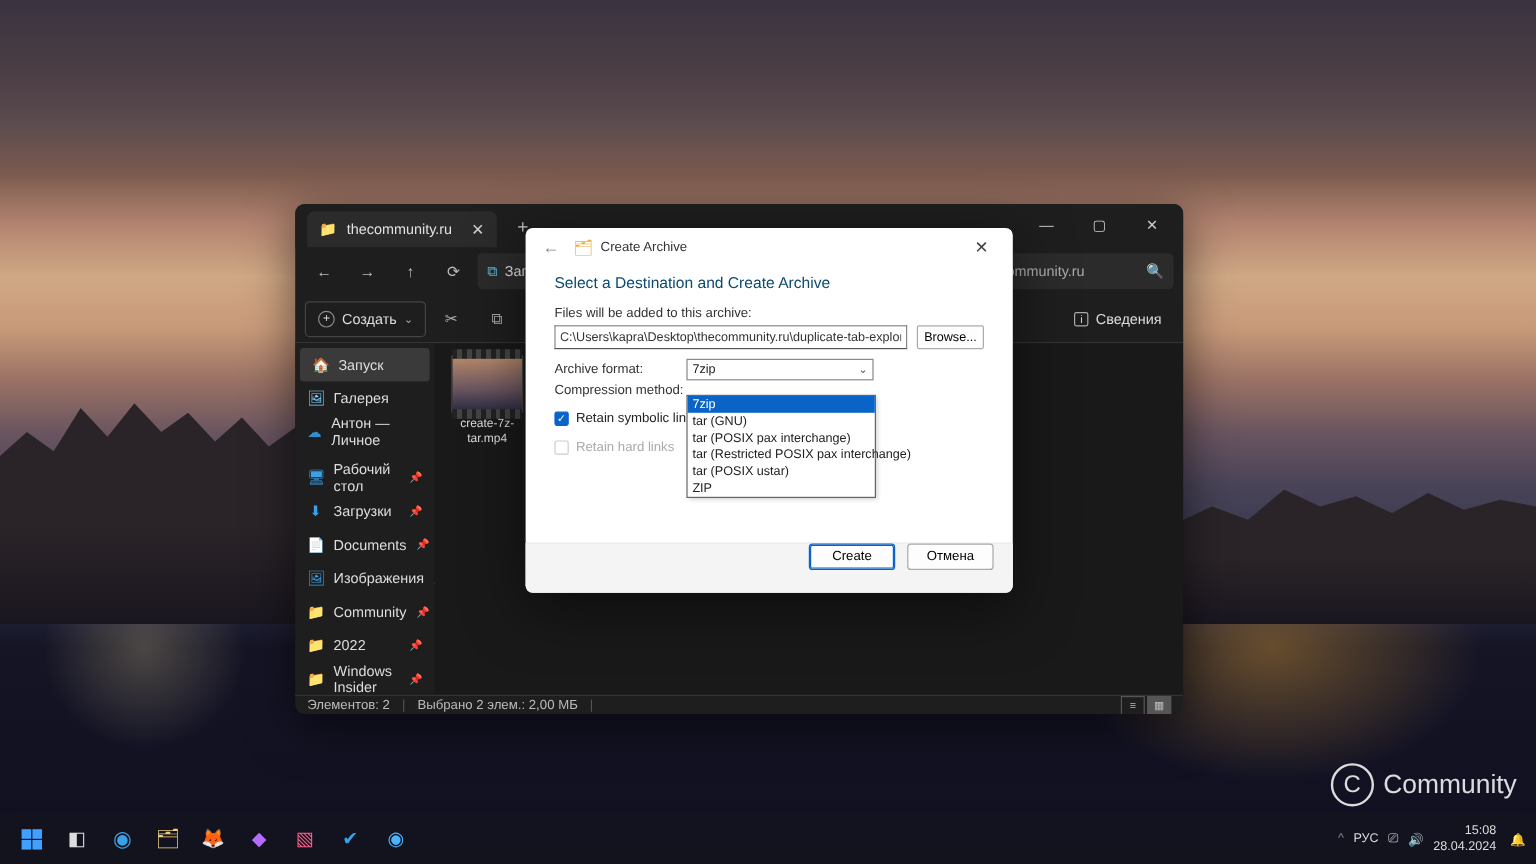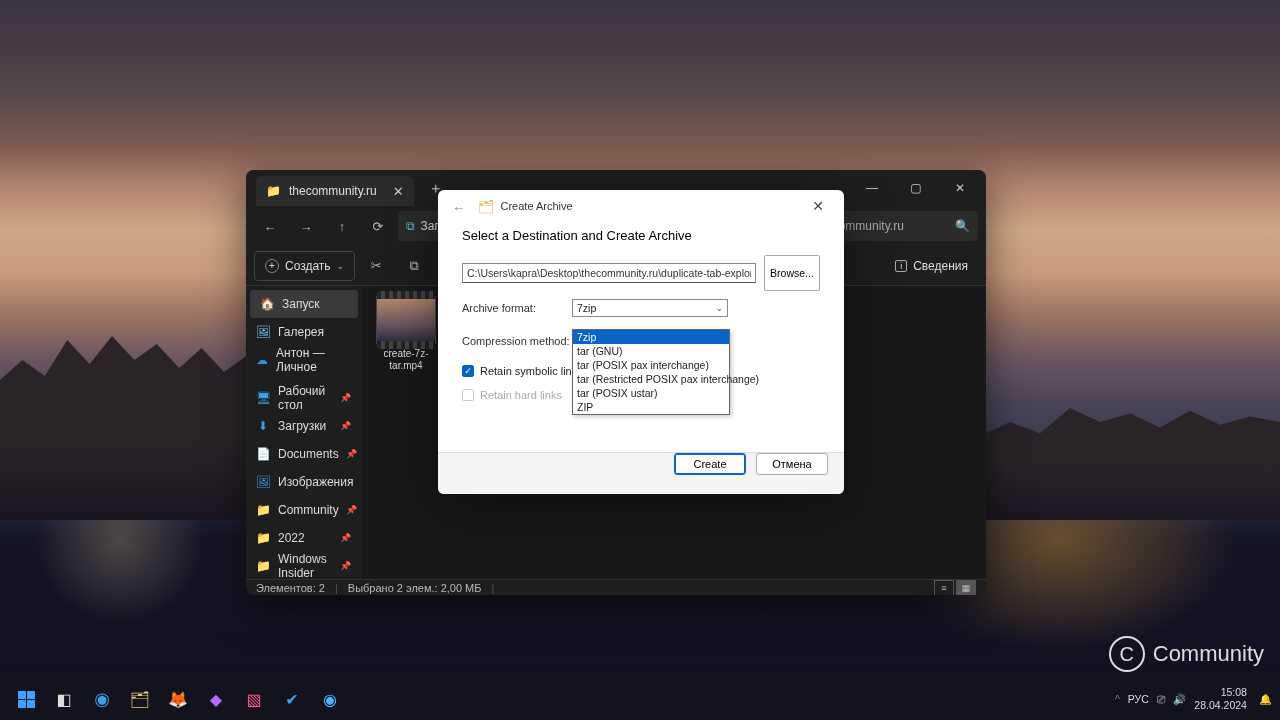--- a/index.html
+++ b/index.html
@@ -74,26 +74,26 @@
   position: absolute; left: 438px; top: 190px; width: 406px; height: 304px;
   background: #ffffff; border-radius: 6px; box-shadow: 0 12px 48px rgba(0,0,0,0.5);
   color: #222; display: flex; flex-direction: column; font-size: 11px;
 }
 .dlg-head { display: flex; align-items: center; height: 32px; padding: 0 8px; }
 .dlg-back { color: #888; font-size: 14px; padding: 0 6px; }
 .dlg-icon { color: #e8b040; margin: 0 6px; font-size: 13px; }
 .dlg-title { font-size: 11px; color: #333; }
 .dlg-close { margin-left: auto; width: 36px; height: 28px; display: flex; align-items: center; justify-content: center; font-size: 14px; color: #444; }
 .dlg-body { padding: 6px 24px; flex: 1; position: relative; }
-.dlg-heading { color: #000000; font-size: 13px; margin-bottom: 12px; }
+.dlg-heading { color: #0c4a6e; font-size: 13px; margin-bottom: 12px; }
 .dlg-label { font-size: 11px; color: #333; margin-bottom: 4px; }
 .dlg-row { display: flex; align-items: center; margin-bottom: 8px; gap: 8px; }
 .dlg-path-input { flex: 1; height: 20px; border: 1px solid #888; border-bottom-color: #555; padding: 0 4px; font-size: 10.5px; color: #333; background: #fff; }
-.dlg-browse { width: 56px; height: 36px; border: 1px solid #aaa; background: #fdfdfd; font-size: 10.5px; border-radius: 2px; }
-.form-row { display: flex; align-items: center; margin-bottom: 18px; }
+.dlg-browse { width: 56px; height: 20px; border: 1px solid #aaa; background: #fdfdfd; font-size: 10.5px; border-radius: 2px; }
+.form-row { display: flex; align-items: center; margin-bottom: 2px; }
 .form-row label { width: 110px; font-size: 11px; color: #333; }
 .select { width: 156px; height: 18px; border: 1px solid #888; font-size: 10.5px; padding: 0 4px; background: #fff; display: flex; align-items: center; justify-content: space-between; position: relative; }
 .select .chev { font-size: 9px; color: #555; }
 .dropdown {
   position: absolute; left: 134px; top: 107px; width: 158px;
   background: #fff; border: 1px solid #666; font-size: 10.5px; z-index: 10;
   box-shadow: 2px 2px 4px rgba(0,0,0,0.2);
 }
 .dropdown .opt { padding: 1px 4px; color: #222; white-space: nowrap; }
 .dropdown .opt.sel { background: #0a64c8; color: #fff; }
@@ -251,20 +251,21 @@
 
 <div class="dialog">
   <div class="dlg-head">
     <span class="dlg-back">←</span>
     <span class="dlg-icon">🗂</span>
     <span class="dlg-title">Create Archive</span>
     <div class="dlg-close">✕</div>
   </div>
   <div class="dlg-body">
     <div class="dlg-heading">Select a Destination and Create Archive</div>
+    <div class="dlg-label">Files will be added to this archive:</div>
     <div class="dlg-row">
       <input class="dlg-path-input" value="C:\Users\kapra\Desktop\thecommunity.ru\duplicate-tab-explorer.7z" style="">
       <button class="dlg-browse">Browse...</button>
     </div>
     <div class="form-row">
       <label>Archive format:</label>
       <div class="select">
         <span>7zip</span>
         <span class="chev">⌄</span>
       </div>

